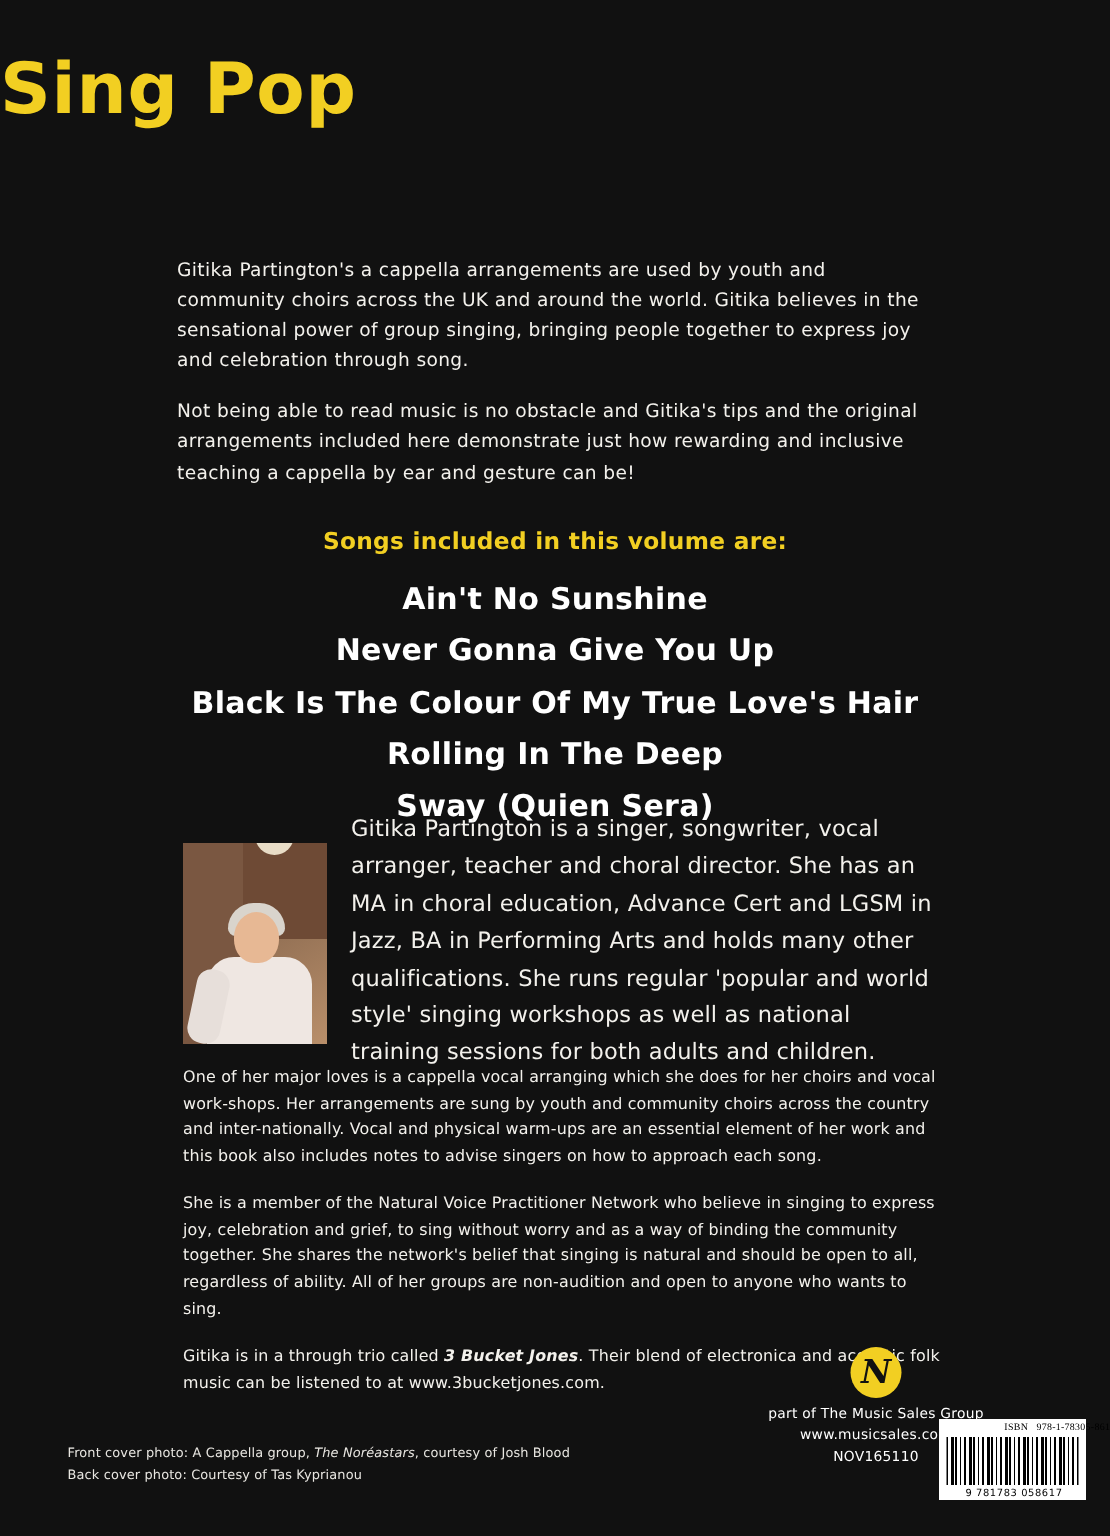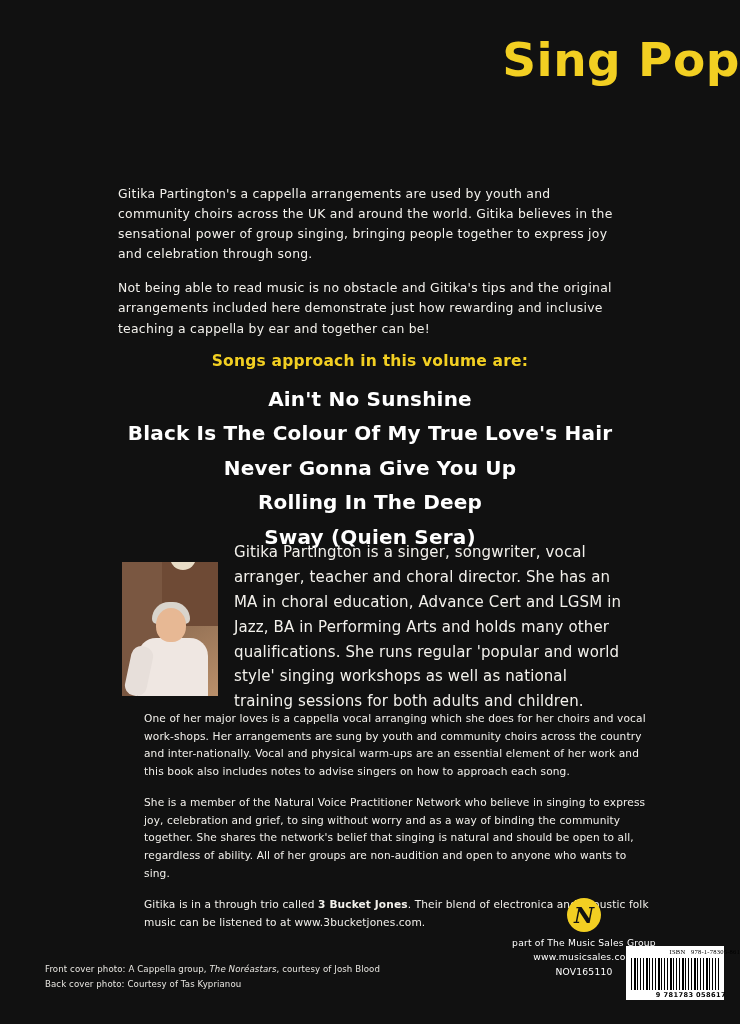--- a/index.html
+++ b/index.html
@@ -19,23 +19,22 @@
   }
   .inner {
     position: absolute;
     left: 0; top: 0;
     width: 740px;
     height: 1024px;
   }
 
   
   .title-block {
-    text-align: right;
+    text-align: left;
     padding-top: 34px;
-    padding-left: 48px;
   }
   .title-line1 {
     font-size: 47px;
     font-weight: bold;
     color: #f2cf22;
     letter-spacing: 0.5px;
     line-height: 1.12;
     margin: 0;
   }
   .title-line2 {
@@ -50,21 +49,20 @@
   
   .intro {
     position: absolute;
     left: 118px;
     top: 170px;
     width: 508px;
     color: #f3f1ec;
     font-size: 12.4px;
     line-height: 1.62;
     letter-spacing: 0.25px;
-    margin-top: 14px;
   }
   .intro p {
     margin: 0 0 14px 0;
   }
 
   
   .songs-heading {
     position: absolute;
     left: 0;
     top: 352px;
@@ -173,24 +171,23 @@
 
   .bio-full {
     position: absolute;
     left: 122px;
     top: 710px;
     width: 506px;
     color: #f3f1ec;
     font-size: 10.6px;
     line-height: 1.66;
     letter-spacing: 0.12px;
-    margin-left: 22px;
   }
   .bio-full p { margin: 0 0 14px 0; }
-  .bio-full b { font-weight: bold; }
+  .bio-full b { font-weight: bold; font-style: italic; }
 
   
   .logo {
     position: absolute;
     left: 567px;
     top: 898px;
     width: 34px;
     height: 34px;
     background: #f2cf22;
     border-radius: 50%;
@@ -251,24 +248,23 @@
         #000 0px, #000 1px, #fff 1px, #fff 3px,
         #000 3px, #000 5px, #fff 5px, #fff 6px,
         #000 6px, #000 7px, #fff 7px, #fff 9px,
         #000 9px, #000 10px, #fff 10px, #fff 12px);
   }
   .barcode-num {
     position: absolute;
     left: 0;
     top: 45px;
     width: 100px;
-    text-align: right;
+    text-align: center;
     font-size: 6.6px;
     letter-spacing: 0.4px;
-    font-weight: bold;
   }
 
   
   .credits {
     position: absolute;
     left: 45px;
     top: 962px;
     width: 380px;
     color: #e8e6e1;
     font-size: 8.6px;
@@ -282,29 +278,29 @@
 
 <div class="page">
   <div class="inner">
 
     <div class="title-block">
       <div class="title-line1">Sing Pop</div>
     </div>
 
     <div class="intro">
       <p>Gitika Partington's a cappella arrangements are used by youth and community choirs across the UK and around the world. Gitika believes in the sensational power of group singing, bringing people together to express joy and celebration through song.</p>
-      <p>Not being able to read music is no obstacle and Gitika's tips and the original arrangements included here demonstrate just how rewarding and inclusive teaching a cappella by ear and together can be!</p>
-    </div>
-
-    <div class="songs-heading">Songs approach in this volume are:</div>
+      <p>Not being able to read music is no obstacle and Gitika's tips and the original arrangements included here demonstrate just how rewarding and inclusive teaching a cappella by ear and gesture can be!</p>
+    </div>
+
+    <div class="songs-heading">Songs included in this volume are:</div>
 
     <div class="song-list">
       <div class="song">Ain't No Sunshine</div>
+      <div class="song">Never Gonna Give You Up</div>
       <div class="song">Black Is The Colour Of My True Love's Hair</div>
-      <div class="song">Never Gonna Give You Up</div>
       <div class="song">Rolling In The Deep</div>
       <div class="song">Sway (Quien Sera)</div>
     </div>
 
     <div class="photo">
       <div class="wall"></div>
       <div class="wall2"></div>
       <div class="lamp"></div>
       <div class="body"></div>
       <div class="arm"></div>

